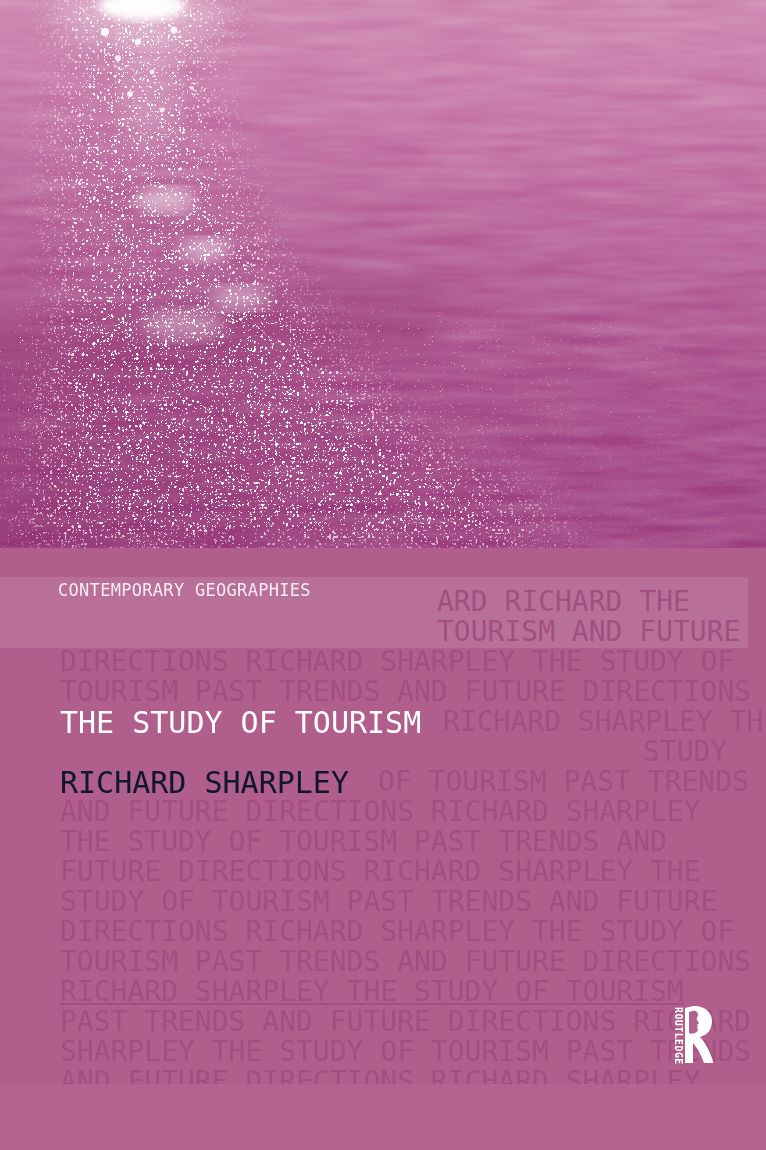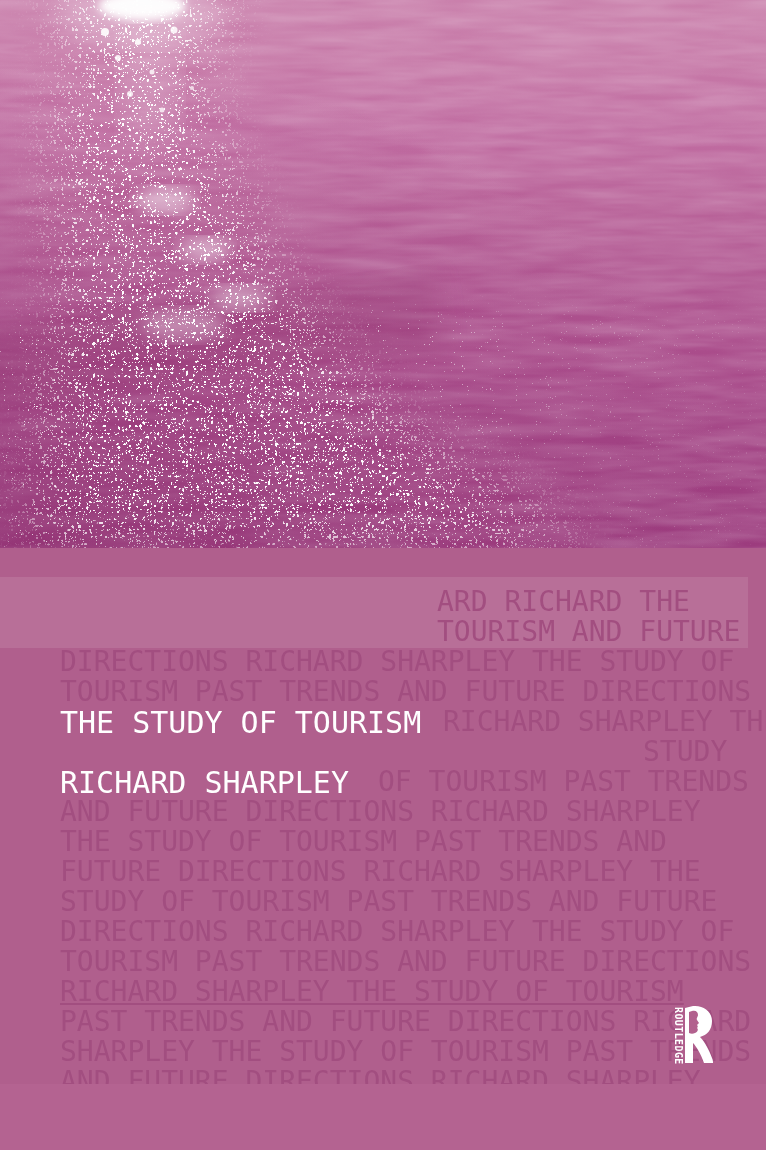--- a/index.html
+++ b/index.html
@@ -17,21 +17,21 @@
     background:rgba(255,255,255,0.10);}
   .bottom-band{position:absolute;left:0;top:536px;width:766px;height:66px;
     background:#b46391;}
   .wm-row{position:absolute;font-size:28px;line-height:28px;white-space:pre;
     color:#a24e80;font-weight:500;letter-spacing:0;}
   .series{position:absolute;left:58px;top:32px;font-size:17px;line-height:20px;
     color:#f8ecf3;letter-spacing:.3px;white-space:pre;}
   .row-text{position:absolute;white-space:pre;line-height:30px;}
   .book-title{left:60px;top:160px;font-size:30px;color:#ffffff;text-align:right;}
   .book-subtitle{left:60px;top:190px;font-size:28px;color:#e0a7c9;}
-  .book-author{left:60px;top:220px;font-size:30px;color:#ffffff;}
+  .book-author{left:60px;top:220px;font-size:30px;color:#0f172a;}
   .logo{position:absolute;left:660px;top:456px;width:62px;height:70px;}
 </style>
 </head>
 <body>
 
 <div class="cover">
 
   <div class="photo">
     <svg width="766" height="548" viewBox="0 0 766 548">
       <defs>
@@ -149,21 +149,21 @@
         <div class="wm-row" style="top: 310px; left: 60px;">FUTURE DIRECTIONS RICHARD SHARPLEY THE</div>
         <div class="wm-row" style="top: 340px; left: 60px;">STUDY OF TOURISM PAST TRENDS AND FUTURE</div>
         <div class="wm-row" style="top: 370px; left: 60px;">DIRECTIONS RICHARD SHARPLEY THE STUDY OF</div>
         <div class="wm-row" style="top: 400px; left: 60px;">TOURISM PAST TRENDS AND FUTURE DIRECTIONS</div>
         <div class="wm-row" style="top: 430px; left: 60px; text-decoration: underline;">RICHARD SHARPLEY THE STUDY OF TOURISM</div>
         <div class="wm-row" style="top: 460px; left: 60px;">PAST TRENDS AND FUTURE DIRECTIONS RICHARD</div>
         <div class="wm-row" style="top: 490px; left: 60px;">SHARPLEY THE STUDY OF TOURISM PAST TRENDS</div>
         <div class="wm-row" style="top: 520px; left: 60px;">AND FUTURE DIRECTIONS RICHARD SHARPLEY</div>
       </div>
 
-    <div class="series"><br></div>
+    <div class="series"><span>CONTEMPORARY GEOGRAPHIES</span><br></div>
 
     <div class="row-text book-title">THE STUDY OF TOURISM</div>
     <div class="row-text book-author">RICHARD SHARPLEY</div>
 
     <div class="bottom-band"></div>
 
     <svg class="logo" viewBox="0 0 62 70">
       <text transform="translate(15 3) rotate(90)" font-family="DejaVu Sans Mono, Liberation Mono, monospace" font-size="10" font-weight="bold" letter-spacing="0.4" fill="#ffffff">ROUTLEDGE</text>
       <g transform="translate(20 2)">
         <path fill="#ffffff" d="M13 0 C24 -1 32 6 32 15 C32 24 27 29 20 31

